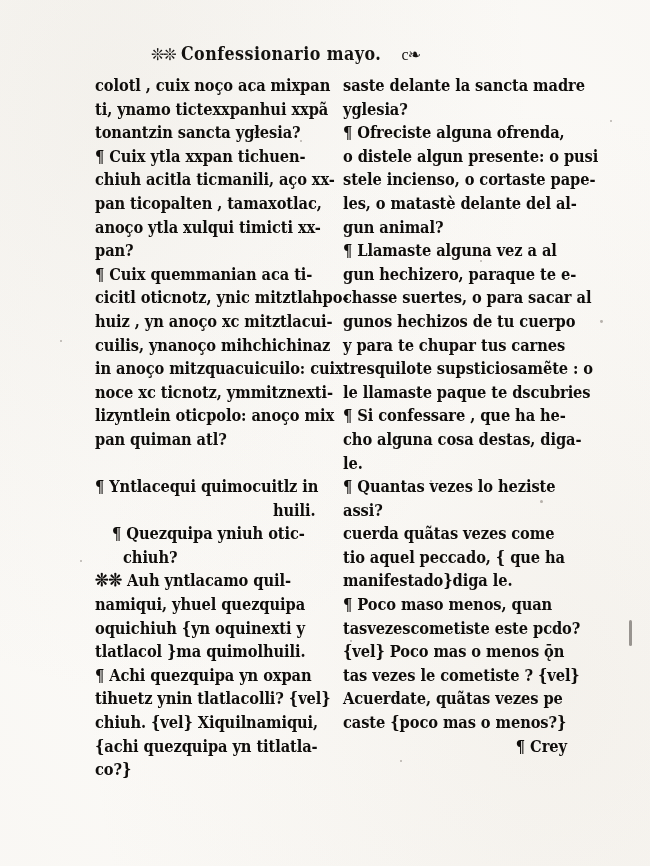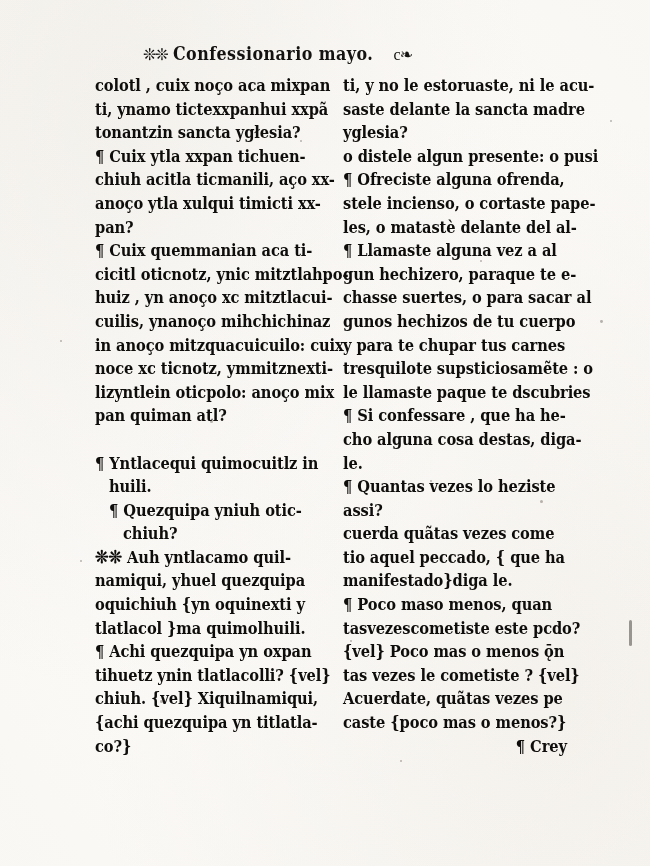--- a/index.html
+++ b/index.html
@@ -26,21 +26,21 @@
     inset: 0;
     background:
       radial-gradient(ellipse at 18% 12%, rgba(180,170,150,0.10), rgba(255,255,255,0) 55%),
       radial-gradient(ellipse at 85% 80%, rgba(190,175,150,0.10), rgba(255,255,255,0) 60%),
       radial-gradient(ellipse at 50% 50%, rgba(255,255,255,0), rgba(205,195,175,0.08) 95%);
     pointer-events: none;
   }
   .header {
     position: absolute;
     top: 42px;
-    left: 8px;
+    left: 16px;
     width: 539px;
     text-align: center;
     font-size: 19px;
     letter-spacing: 0.5px;
     color: #141210;
     white-space: nowrap;
   }
   .header .orn {
     font-size: 16px;
     letter-spacing: -1px;
@@ -60,21 +60,21 @@
     font-size: 17.5px;
     line-height: 23.6px;
     color: #0f0d0b;
     white-space: nowrap;
     letter-spacing: -0.1px;
     text-rendering: optimizeLegibility;
   }
   .line.blank {
     height: 23.6px;
   }
-  .line.indent1 { padding-left: 14px; }
+  .line.indent1 { padding-left: 14px; text-align: right; }
   .line.indent2 { padding-left: 28px; }
   .line.right { text-align: right; }
   
   .blk {
     font-family: "DejaVu Serif", serif;
     font-weight: 600;
     font-stretch: condensed;
     transform: scaleX(0.93);
     transform-origin: left center;
     display: inline-block;
@@ -110,20 +110,21 @@
   </div>
 
   <div class="columns">
 
     <div class="col" id="left-col">
         <div class="line"><span class="blk">colotl , cuix noço aca mixpan</span></div>
         <div class="line"><span class="blk">ti, ynamo tictexxpanhui xxpã</span></div>
         <div class="line"><span class="blk">tonantzin sancta ygłesia?</span></div>
         <div class="line"><span class="blk">¶ Cuix ytla xxpan tichuen-</span></div>
         <div class="line"><span class="blk">chiuh acitla ticmanili, aço xx-</span></div>
+        <div class="line"><span class="blk">pan ticopalten , tamaxotlac,</span></div>
         <div class="line"><span class="blk">anoço ytla xulqui timicti xx-</span></div>
         <div class="line"><span class="blk">pan?</span></div>
         <div class="line"><span class="blk">¶ Cuix quemmanian aca ti-</span></div>
         <div class="line"><span class="blk">cicitl oticnotz, ynic mitztlahpo-</span></div>
         <div class="line"><span class="blk">huiz , yn anoço xc mitztlacui-</span></div>
         <div class="line"><span class="blk">cuilis, ynanoço mihchichinaz</span></div>
         <div class="line"><span class="blk">in anoço mitzquacuicuilo: cuix</span></div>
         <div class="line"><span class="blk">noce xc ticnotz, ymmitznexti-</span></div>
         <div class="line"><span class="blk">lizyntlein oticpolo: anoço mix</span></div>
         <div class="line"><span class="blk">pan quiman atl?</span></div>
@@ -136,27 +137,27 @@
         <div class="line"><span class="blk">namiqui, yhuel quezquipa</span></div>
         <div class="line"><span class="blk">oquichiuh {yn oquinexti y</span></div>
         <div class="line"><span class="blk">tlatlacol }ma quimolhuili.</span></div>
         <div class="line"><span class="blk">¶ Achi quezquipa yn oxpan</span></div>
         <div class="line"><span class="blk">tihuetz ynin tlatlacolli? {vel}</span></div>
         <div class="line"><span class="blk">chiuh. {vel} Xiquilnamiqui,</span></div>
         <div class="line"><span class="blk">{achi quezquipa yn titlatla-</span></div>
         <div class="line"><span class="blk">co?}</span></div>
       </div>
     <div class="col" id="right-col">
-        <div class="line"><span class="blk">ti, y no le estoruaste, ni le acu-</span></div>
         <div class="line"><span class="blk">saste delante la sancta madre</span></div>
         <div class="line"><span class="blk">yglesia?</span></div>
+        <div class="line"><span class="blk">¶ Ofreciste alguna ofrenda,</span></div>
         <div class="line"><span class="blk">o distele algun presente: o pusi</span></div>
-        <div class="line"><span class="blk">¶ Ofreciste alguna ofrenda,</span></div>
         <div class="line"><span class="blk">stele incienso, o cortaste pape-</span></div>
         <div class="line"><span class="blk">les, o matastè delante del al-</span></div>
+        <div class="line"><span class="blk">gun animal?</span></div>
         <div class="line"><span class="blk">¶ Llamaste alguna vez a al</span></div>
         <div class="line"><span class="blk">gun hechizero, paraque te e-</span></div>
         <div class="line"><span class="blk">chasse suertes, o para sacar al</span></div>
         <div class="line"><span class="blk">gunos hechizos de tu cuerpo</span></div>
         <div class="line"><span class="blk">y para te chupar tus carnes</span></div>
         <div class="line"><span class="blk">tresquilote supsticiosamẽte : o</span></div>
         <div class="line"><span class="blk">le llamaste paque te dscubries</span></div>
         <div class="line"><span class="blk">¶ Si confessare , que ha he-</span></div>
         <div class="line"><span class="blk">cho alguna cosa destas, diga-</span></div>
         <div class="line"><span class="blk">le.</span></div>

